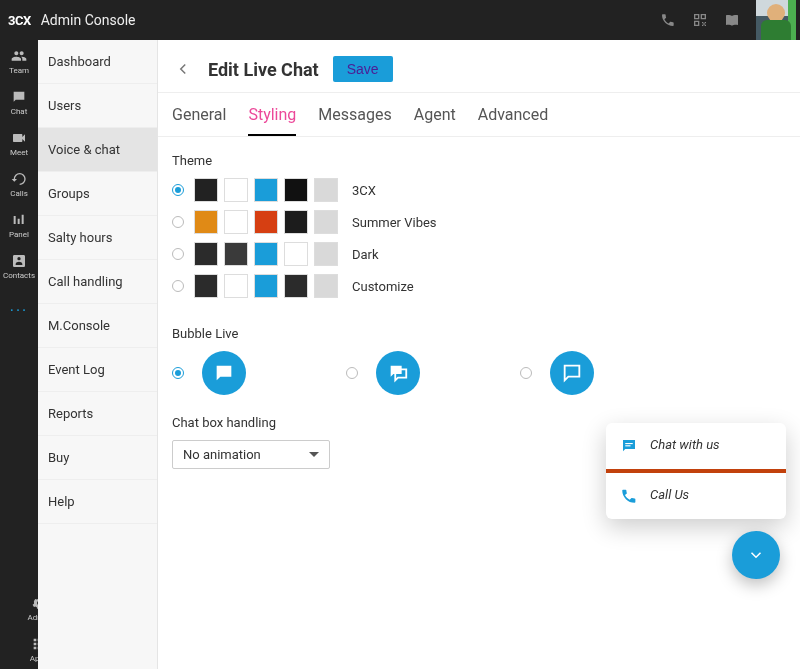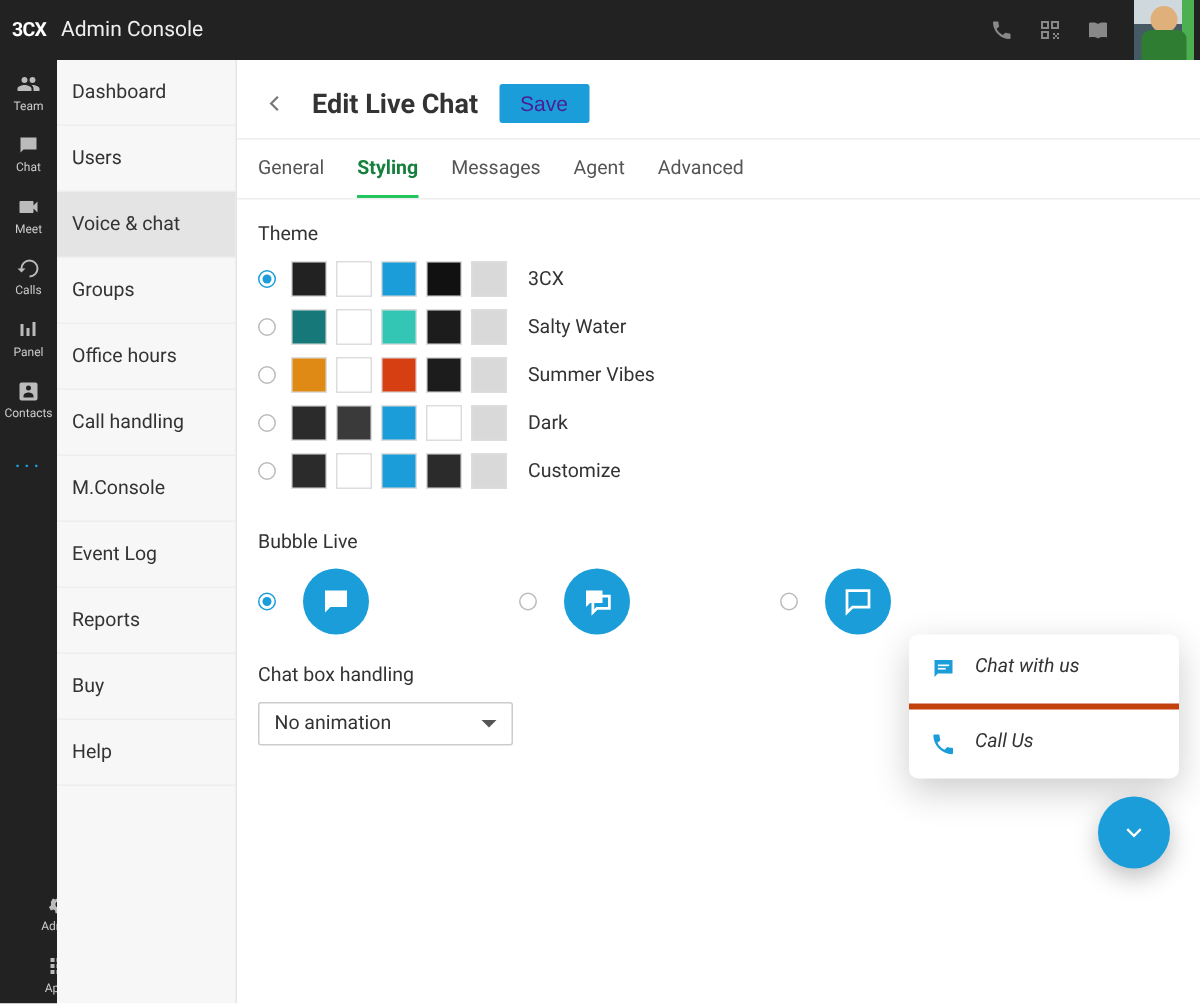--- a/index.html
+++ b/index.html
@@ -32,40 +32,40 @@
 
   
   .main { position: absolute; top: 40px; left: 158px; right: 0; bottom: 0; overflow: auto; }
   .page-header { display: flex; align-items: center; gap: 14px; padding: 16px 14px 10px; }
   .back-btn { width: 22px; height: 22px; display:flex;align-items:center;justify-content:center;color:#777;cursor:pointer;}
   .page-title { font-size: 18px; font-weight: 700; }
   .save-btn { background:#1a9dd9;color:#4c1d95;border:none;padding:5px 14px;font-size:14px;font-weight:500;cursor:pointer;border-radius:2px;}
   hr.sep{border:none;border-top:1px solid #eee;margin:0;}
 
   .tabs{display:flex;gap:22px;padding:6px 14px 0;}
-  .tab{padding:6px 0 10px;color:#555;font-size:13px;cursor:pointer;border-bottom:2px solid transparent;}
-  .tab.active{color:#15803d;font-weight:700;border-bottom:2px solid #22c55e;}
+  .tab{padding:6px 0 10px;color:#555;font-size:16px;cursor:pointer;border-bottom:2px solid transparent;}
+  .tab.active{color:#ec4899;font-weight:400;border-bottom:2px solid #000000;}
 
   .section{padding:16px 14px 4px;}
   .section-label{font-size:13px;color:#333;margin-bottom:10px;}
 
   .theme-row{display:flex;align-items:center;gap:10px;margin-bottom:8px;}
   .radio{width:12px;height:12px;border:1.5px solid #bbb;border-radius:50%;display:inline-block;cursor:pointer;flex-shrink:0;}
   .radio.on{border-color:#1a9dd9;position:relative;}
   .radio.on::after{content:"";position:absolute;inset:2px;background:#1a9dd9;border-radius:50%;}
   .swatches{display:flex;gap:6px;}
   .sw{width:24px;height:24px;border:1px solid #ddd;cursor:pointer;flex-shrink:0;}
   .theme-name{font-size:13px;color:#333;margin-left:4px;}
 
   .bubble-grid{display:flex;flex-wrap:wrap;gap:30px 100px;align-items:center;}
   .bubble-opt{display:flex;align-items:center;gap:18px;}
   .bubble{width:44px;height:44px;border-radius:50%;background:#1a9dd9;display:flex;align-items:center;justify-content:center;cursor:pointer;}
   .bubble svg{color:#fff;width:22px;height:22px;}
 
-  .select{width:170px;display:flex;align-items:center;justify-content:space-between;border:1px solid #ccc;border-radius:2px;padding:6px 10px;font-size:13px;cursor:pointer;}
+  .select{width:158px;display:flex;align-items:center;justify-content:space-between;border:1px solid #ccc;border-radius:2px;padding:6px 10px;font-size:13px;cursor:pointer;}
   .select .caret{width:0;height:0;border-left:5px solid transparent;border-right:5px solid transparent;border-top:5px solid #555;}
 
   
   .widget-card{position:absolute;right:14px;bottom:150px;width:180px;background:#fff;border-radius:6px;box-shadow:0 8px 24px rgba(0,0,0,.2);overflow:hidden;}
   .widget-row{display:flex;align-items:flex-start;gap:12px;padding:14px 14px;cursor:pointer;font-style:italic;}
   .widget-row + .widget-row{border-top:4px solid #c2410c;}
   .widget-row svg{width:18px;height:18px;color:#1a9dd9;flex-shrink:0;}
   .widget-row span{font-size:13px;color:#333;}
   .widget-fab{position:absolute;right:20px;bottom:90px;width:48px;height:48px;border-radius:50%;background:#1a9dd9;display:flex;align-items:center;justify-content:center;cursor:pointer;box-shadow:0 6px 16px rgba(0,0,0,.25);}
   .widget-fab svg{color:#fff;width:18px;height:18px;}
@@ -148,21 +148,21 @@
         <span>Apps</span>
       </div>
     </div>
 </div>
 
 <div class="sidenav" id="sidenav">
     <div class="sidenav-item">Dashboard</div>
     <div class="sidenav-item">Users</div>
     <div class="sidenav-item active">Voice &amp; chat</div>
     <div class="sidenav-item">Groups</div>
-    <div class="sidenav-item">Office hours</div>
+    <div class="sidenav-item">Salty hours</div>
     <div class="sidenav-item">Call handling</div>
     <div class="sidenav-item">M.Console</div>
     <div class="sidenav-item">Event Log</div>
     <div class="sidenav-item">Reports</div>
     <div class="sidenav-item">Buy</div>
     <div class="sidenav-item">Help</div>
   </div>
 
 <div class="main">
   <div class="page-header">
@@ -190,31 +190,20 @@
         <div class="theme-row">
           <span class="radio on"></span>
           <div class="swatches">
             <span class="sw" style="background: rgb(34, 34, 34);"></span>
             <span class="sw" style="background: rgb(255, 255, 255);"></span>
             <span class="sw" style="background: rgb(26, 157, 217);"></span>
             <span class="sw" style="background: rgb(17, 17, 17);"></span>
             <span class="sw" style="background: rgb(217, 217, 217);"></span>
           </div>
           <span class="theme-name">3CX</span>
-        </div>
-        <div class="theme-row">
-          <span class="radio"></span>
-          <div class="swatches">
-            <span class="sw" style="background: rgb(22, 120, 120);"></span>
-            <span class="sw" style="background: rgb(255, 255, 255);"></span>
-            <span class="sw" style="background: rgb(51, 198, 181);"></span>
-            <span class="sw" style="background: rgb(28, 28, 28);"></span>
-            <span class="sw" style="background: rgb(217, 217, 217);"></span>
-          </div>
-          <span class="theme-name">Salty Water</span>
         </div>
         <div class="theme-row">
           <span class="radio"></span>
           <div class="swatches">
             <span class="sw" style="background: rgb(224, 138, 22);"></span>
             <span class="sw" style="background: rgb(255, 255, 255);"></span>
             <span class="sw" style="background: rgb(214, 63, 18);"></span>
             <span class="sw" style="background: rgb(28, 28, 28);"></span>
             <span class="sw" style="background: rgb(217, 217, 217);"></span>
           </div>

